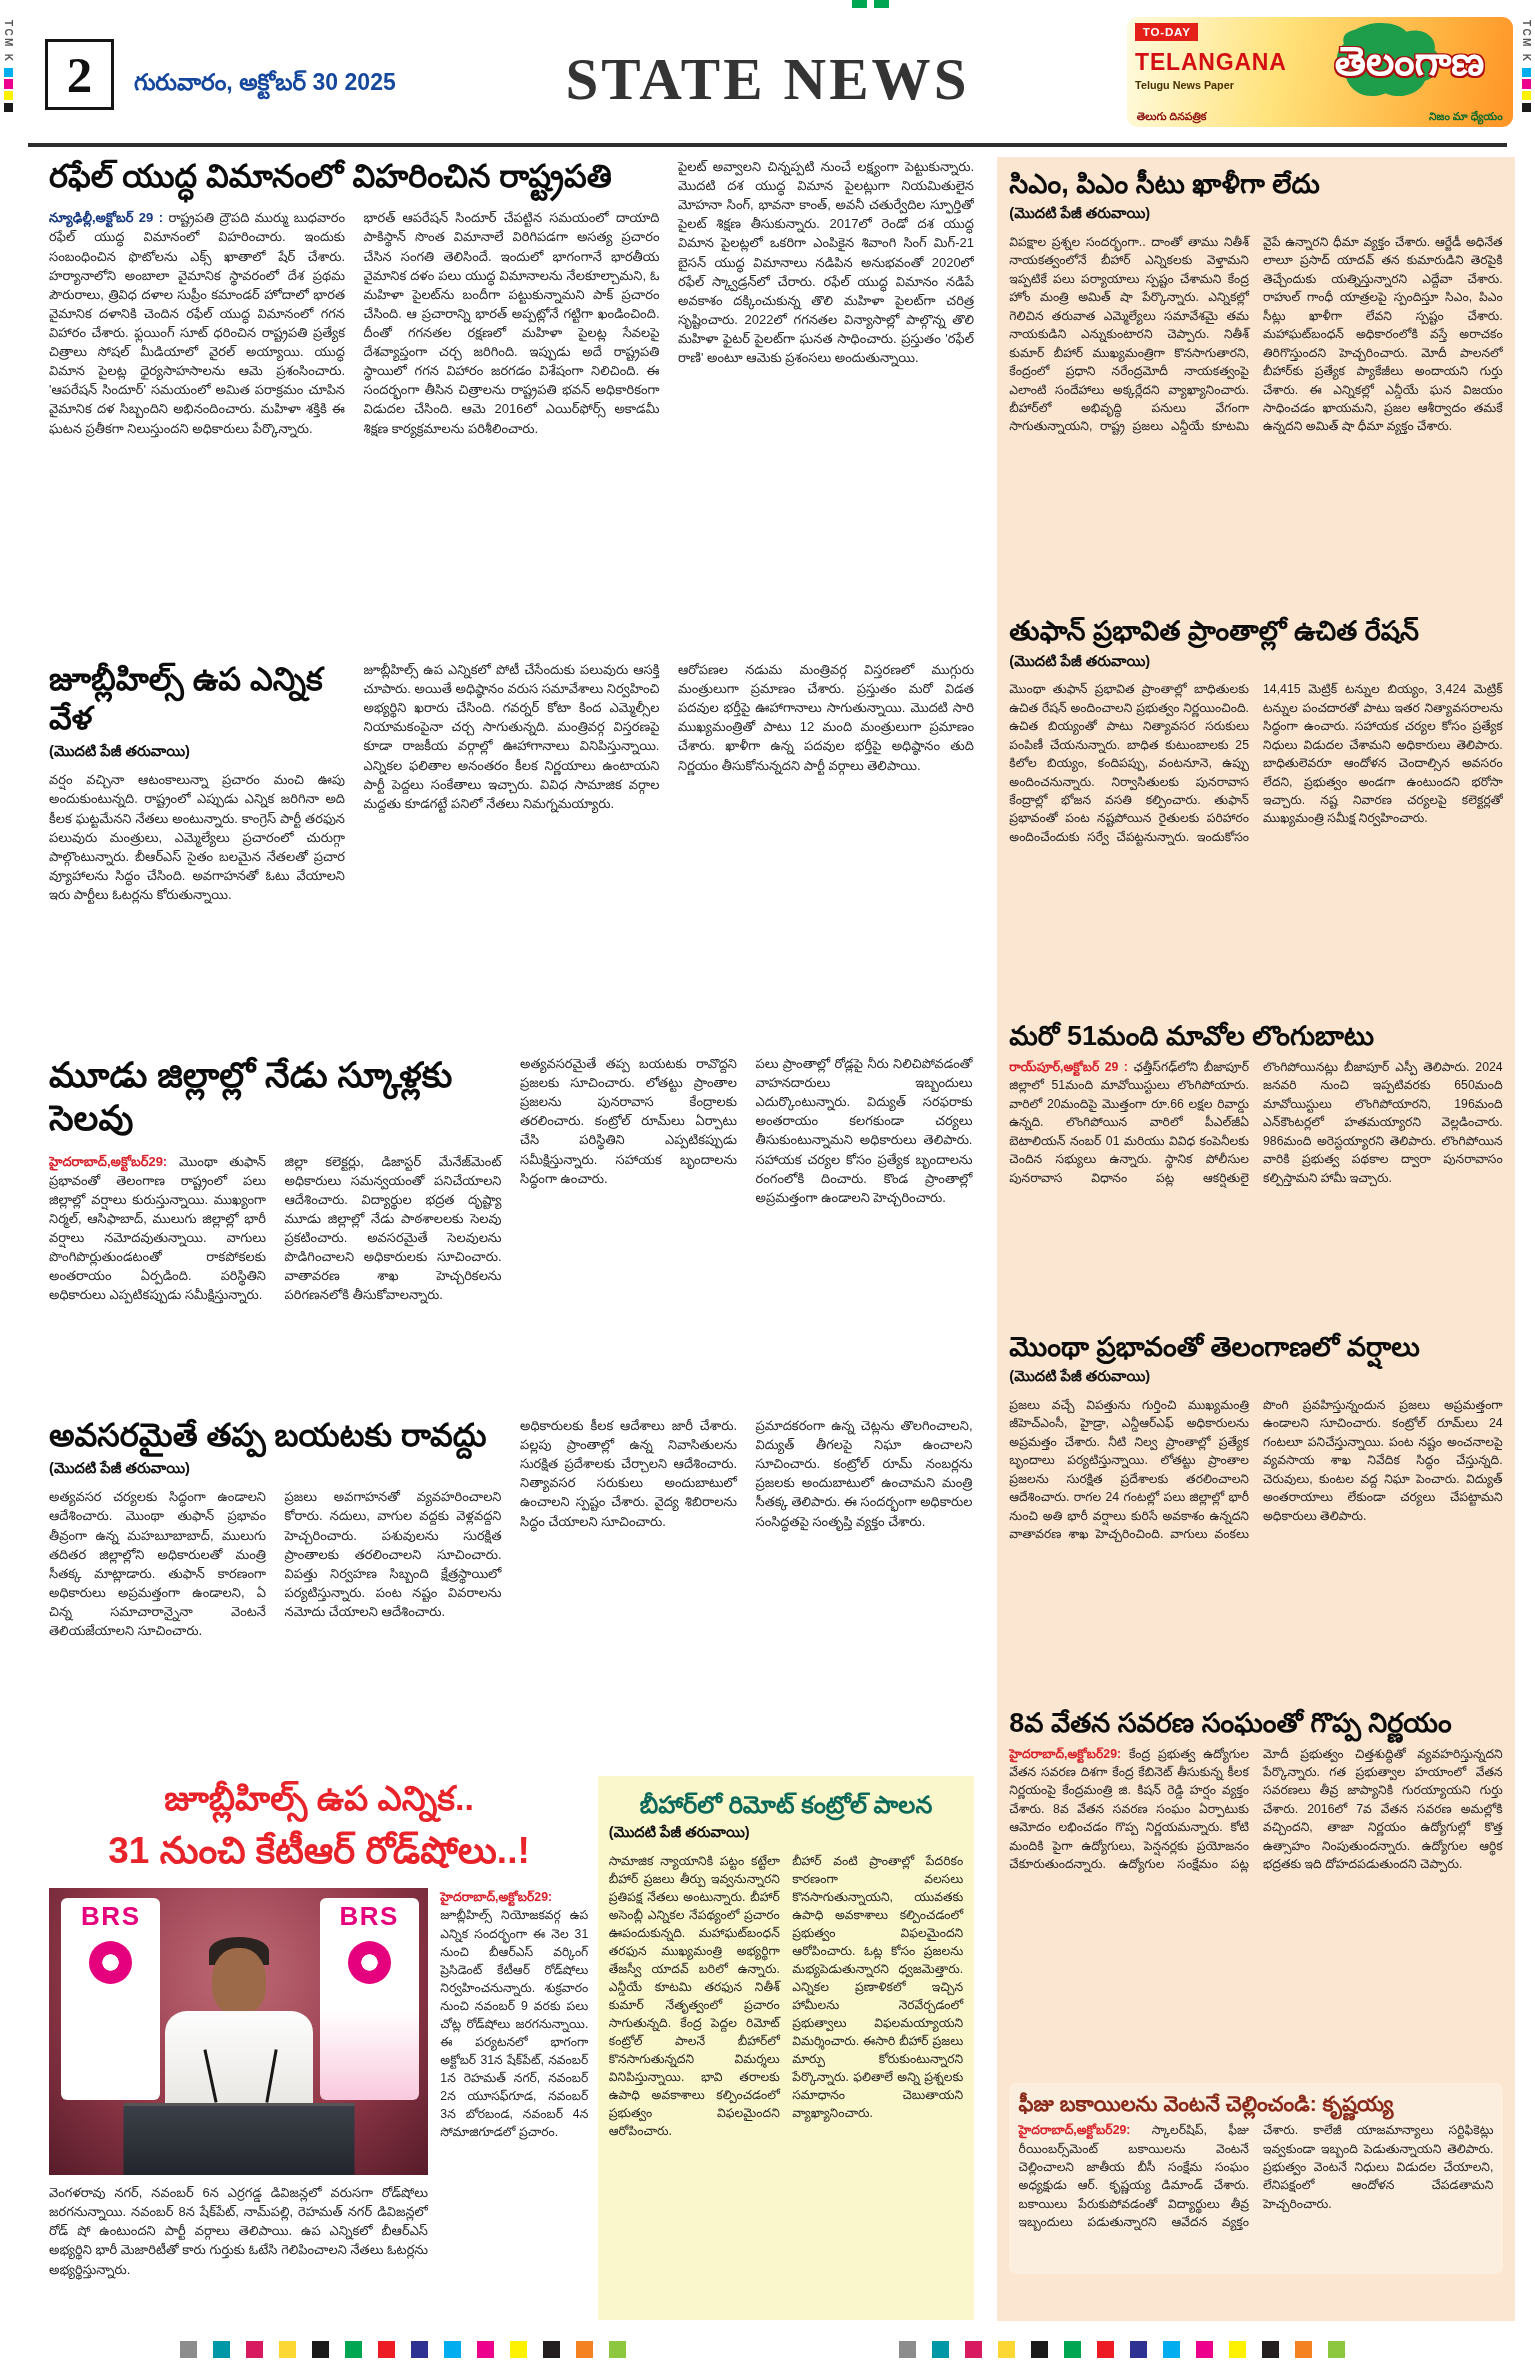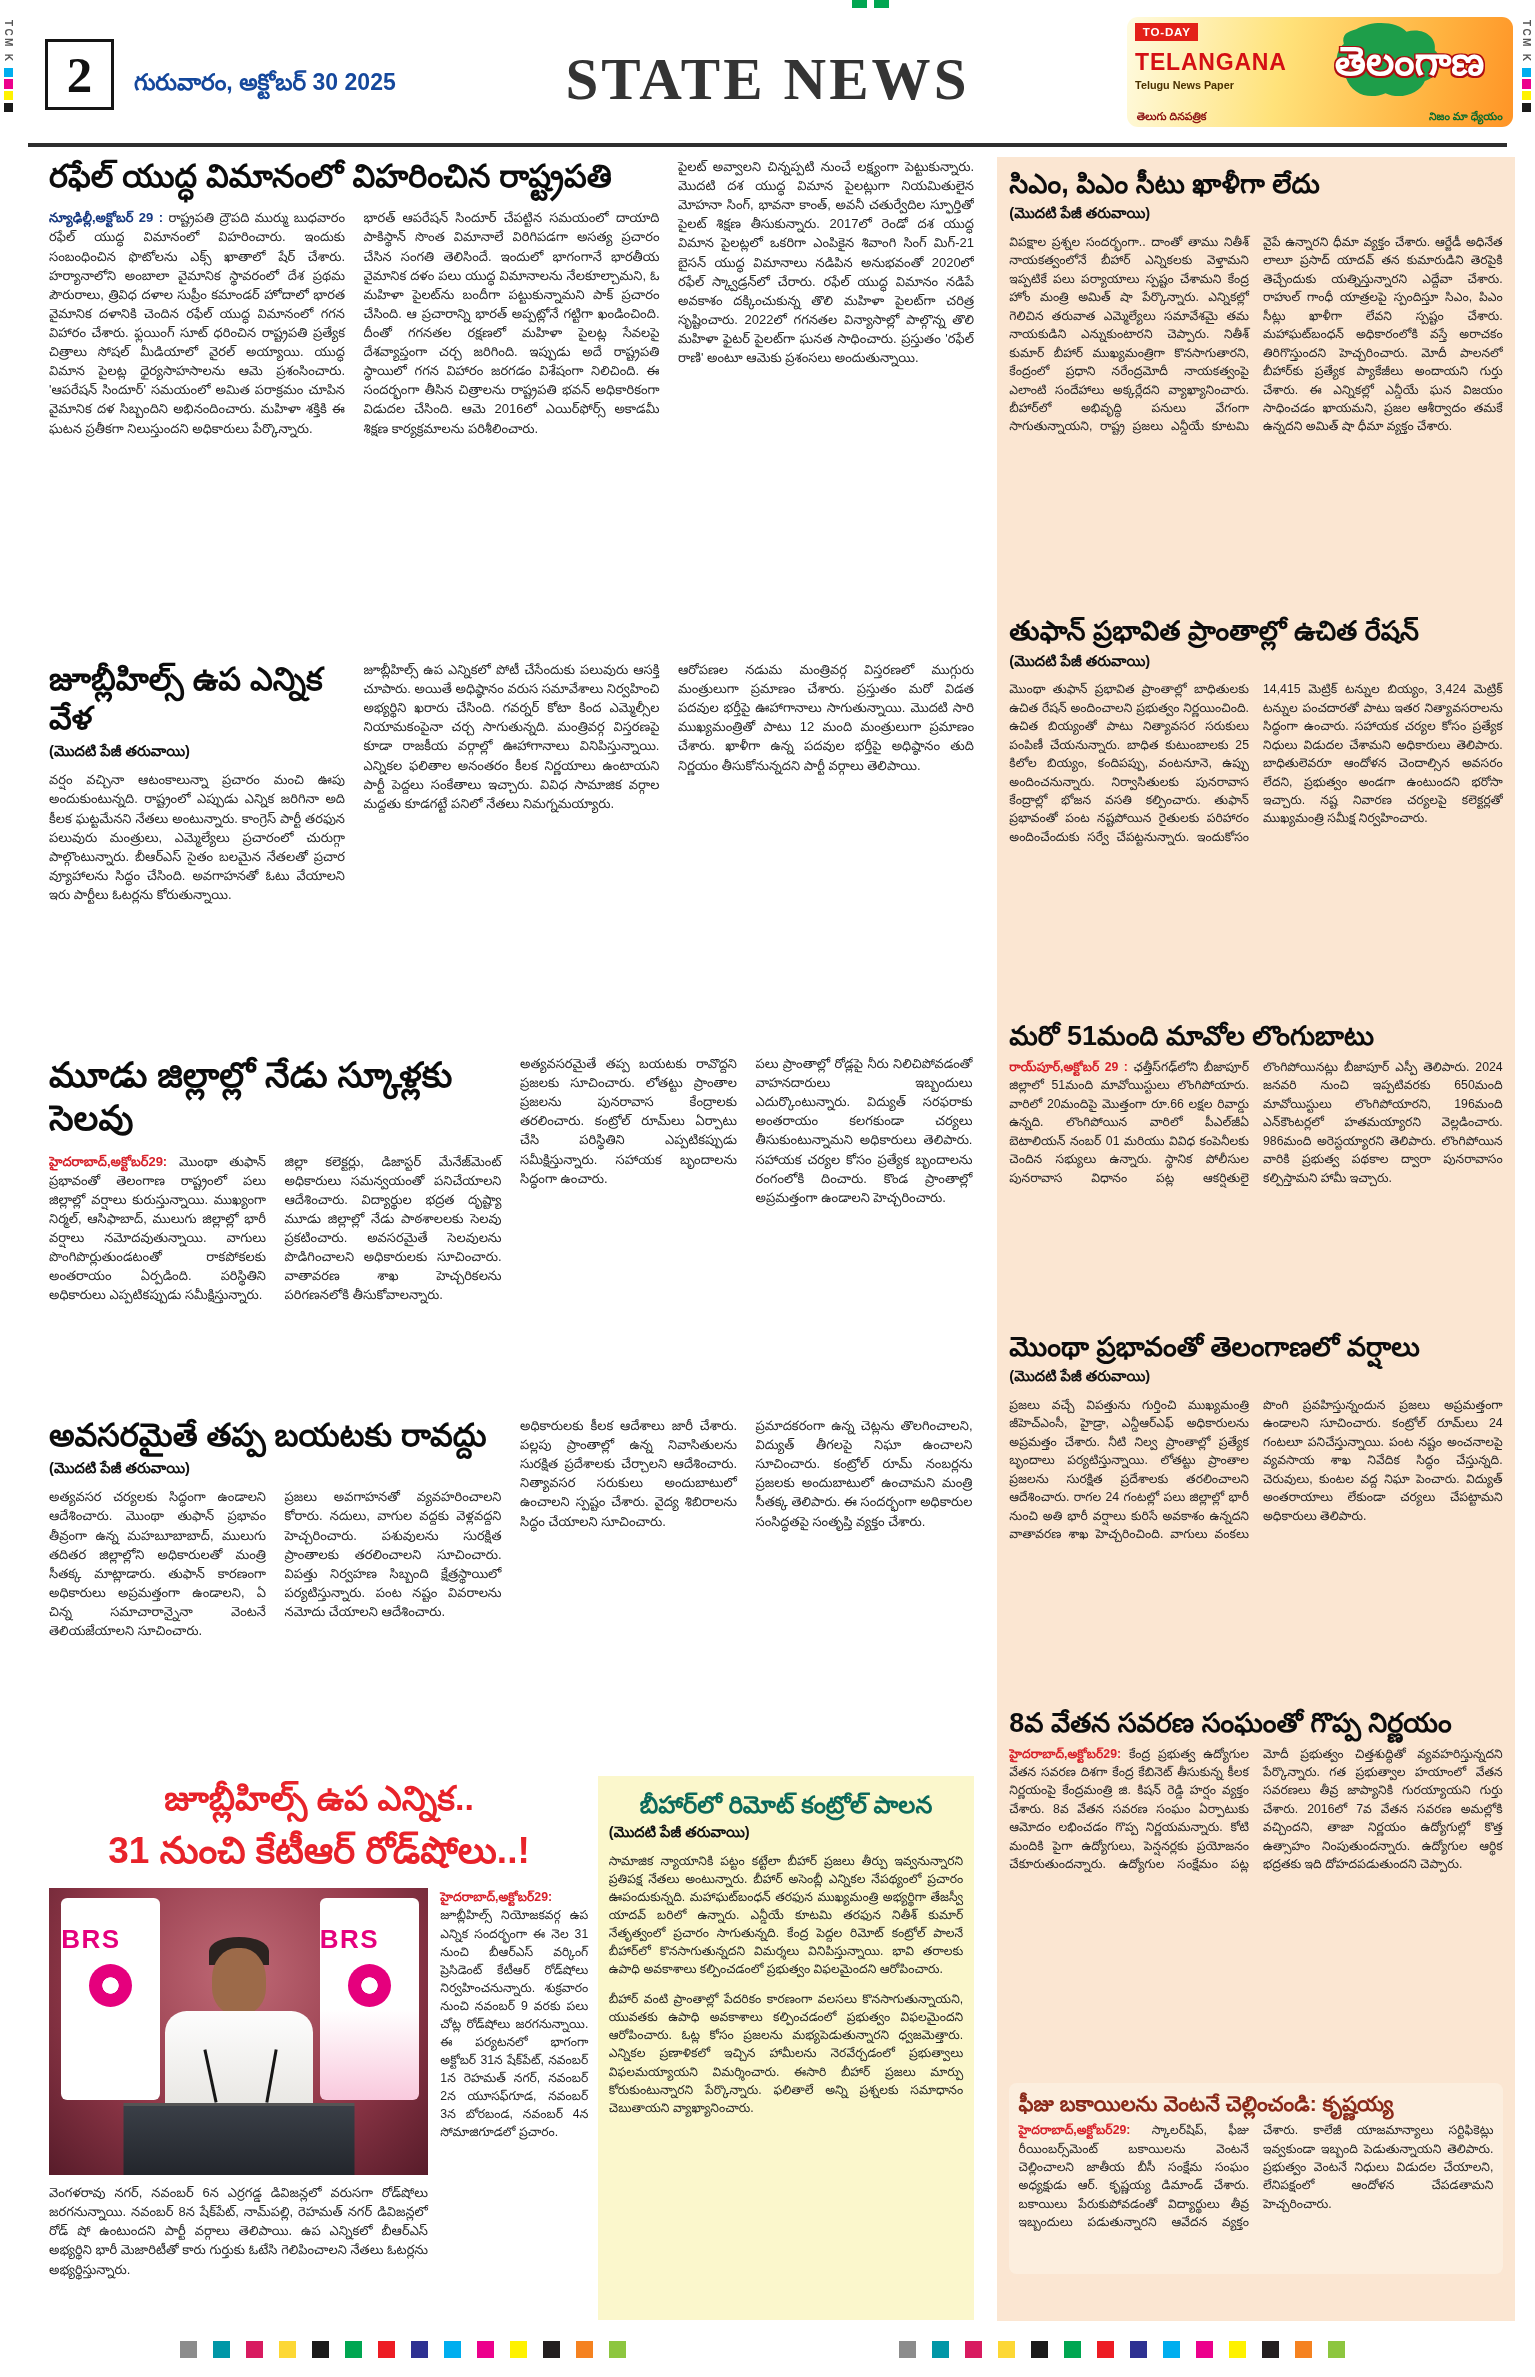--- a/index.html
+++ b/index.html
@@ -91,36 +91,36 @@
   .a5 .hl1{font-size:34px;margin-top:3.1px}
   .a5 .hl2{font-size:37px;margin:12.3px 0 15.4px}
   .a5-row{display:flex;gap:12.3px}
   .a5-side{width:148px;font-size:12.3px}
   .below-photo{margin-top:7.7px;width:379px}
   .photo{position:relative;width:379px;height:287px;flex:0 0 auto;overflow:hidden;
       background:radial-gradient(circle at 50% 30%,#c06a76 0%,#93394a 55%,#571c2a 100%)}
   .ph-banner{position:absolute;top:9.3px;width:99px;height:202px;background:#fff;border-radius:6.2px}
   .ph-banner.l{left:12.3px}
   .ph-banner.r{right:9.3px;background:linear-gradient(180deg,#fff 55%,#f9c9dd 100%)}
-  .ph-brs{display:block;margin-top:26px;color:#e5007d;font-weight:bold;font-size:26px;letter-spacing:1.5px}
+  .ph-brs{display:block;text-align:center;margin-top:3px;color:#e5007d;font-weight:bold;font-size:26px;letter-spacing:1.5px}
   .ph-flower{width:43px;height:43px;margin:9.3px auto 0;border-radius:50%;background:radial-gradient(circle,#ffffff 26%,#e5007d 28%,#e5007d 100%)}
   .ph-hair{position:absolute;left:50%;top:49px;transform:translateX(-50%);width:60px;height:28px;background:#2b2320;border-radius:50% 50% 0 0}
   .ph-head{position:absolute;left:50%;top:60px;transform:translateX(-50%);width:54px;height:66px;background:#9c6a49;border-radius:46% 46% 40% 40%}
   .ph-shirt{position:absolute;left:50%;top:123px;transform:translateX(-50%);width:148px;height:100px;
       background:linear-gradient(#fdfdfd,#e8e6e2);border-radius:21.6px 21.6px 0 0}
   .ph-podium{position:absolute;left:50%;bottom:0;transform:translateX(-50%);width:231px;height:72px;
       background:linear-gradient(#3a3f47,#23262c);border-top:3.1px solid #555}
   .ph-mic{position:absolute;width:3.1px;height:54px;background:#161616;bottom:72px}
   .ph-mic.m1{left:160px;transform:rotate(-12deg)}
   .ph-mic.m2{left:221px;transform:rotate(10deg)}
 
   
   .a6{left:549px;top:1619px;width:376px;height:544px;background:#fbf7cc;padding:14px 10.8px}
   .a6 .hl{color:#0c695a;text-align:center;font-size:24px;margin-bottom:3.1px}
-  .a6-cols{display:grid;grid-template-columns:1fr;gap:12.3px}
+  .a6-cols{display:grid;grid-template-columns:1fr 1fr;gap:12.3px}
   .a6 .body-text{font-size:12.3px}
 
   
   .right-region{position:absolute;left:997px;top:157px;width:518px;height:2164px;background:#fbe6d2;padding:10.8px 12.3px}
   .r-art{overflow:hidden;margin-bottom:9.3px}
   .r-hl{font-weight:bold;font-size:27px;line-height:1.22;color:#0d0d0d;margin-bottom:4.6px}
   .r-body{column-count:2;column-gap:14px;font-size:12.3px;line-height:1.5;text-align:justify;color:#1f1f1f}
   .r1{height:438px}.r2{height:396px}.r3{height:301px}.r4{height:367px}.r5{height:367px}
   .r6{height:191px;background:#fceede;border-radius:7.7px;padding:7.7px 9.3px}
   .r6 .r-hl{font-size:21px;color:#8a2a1a}

